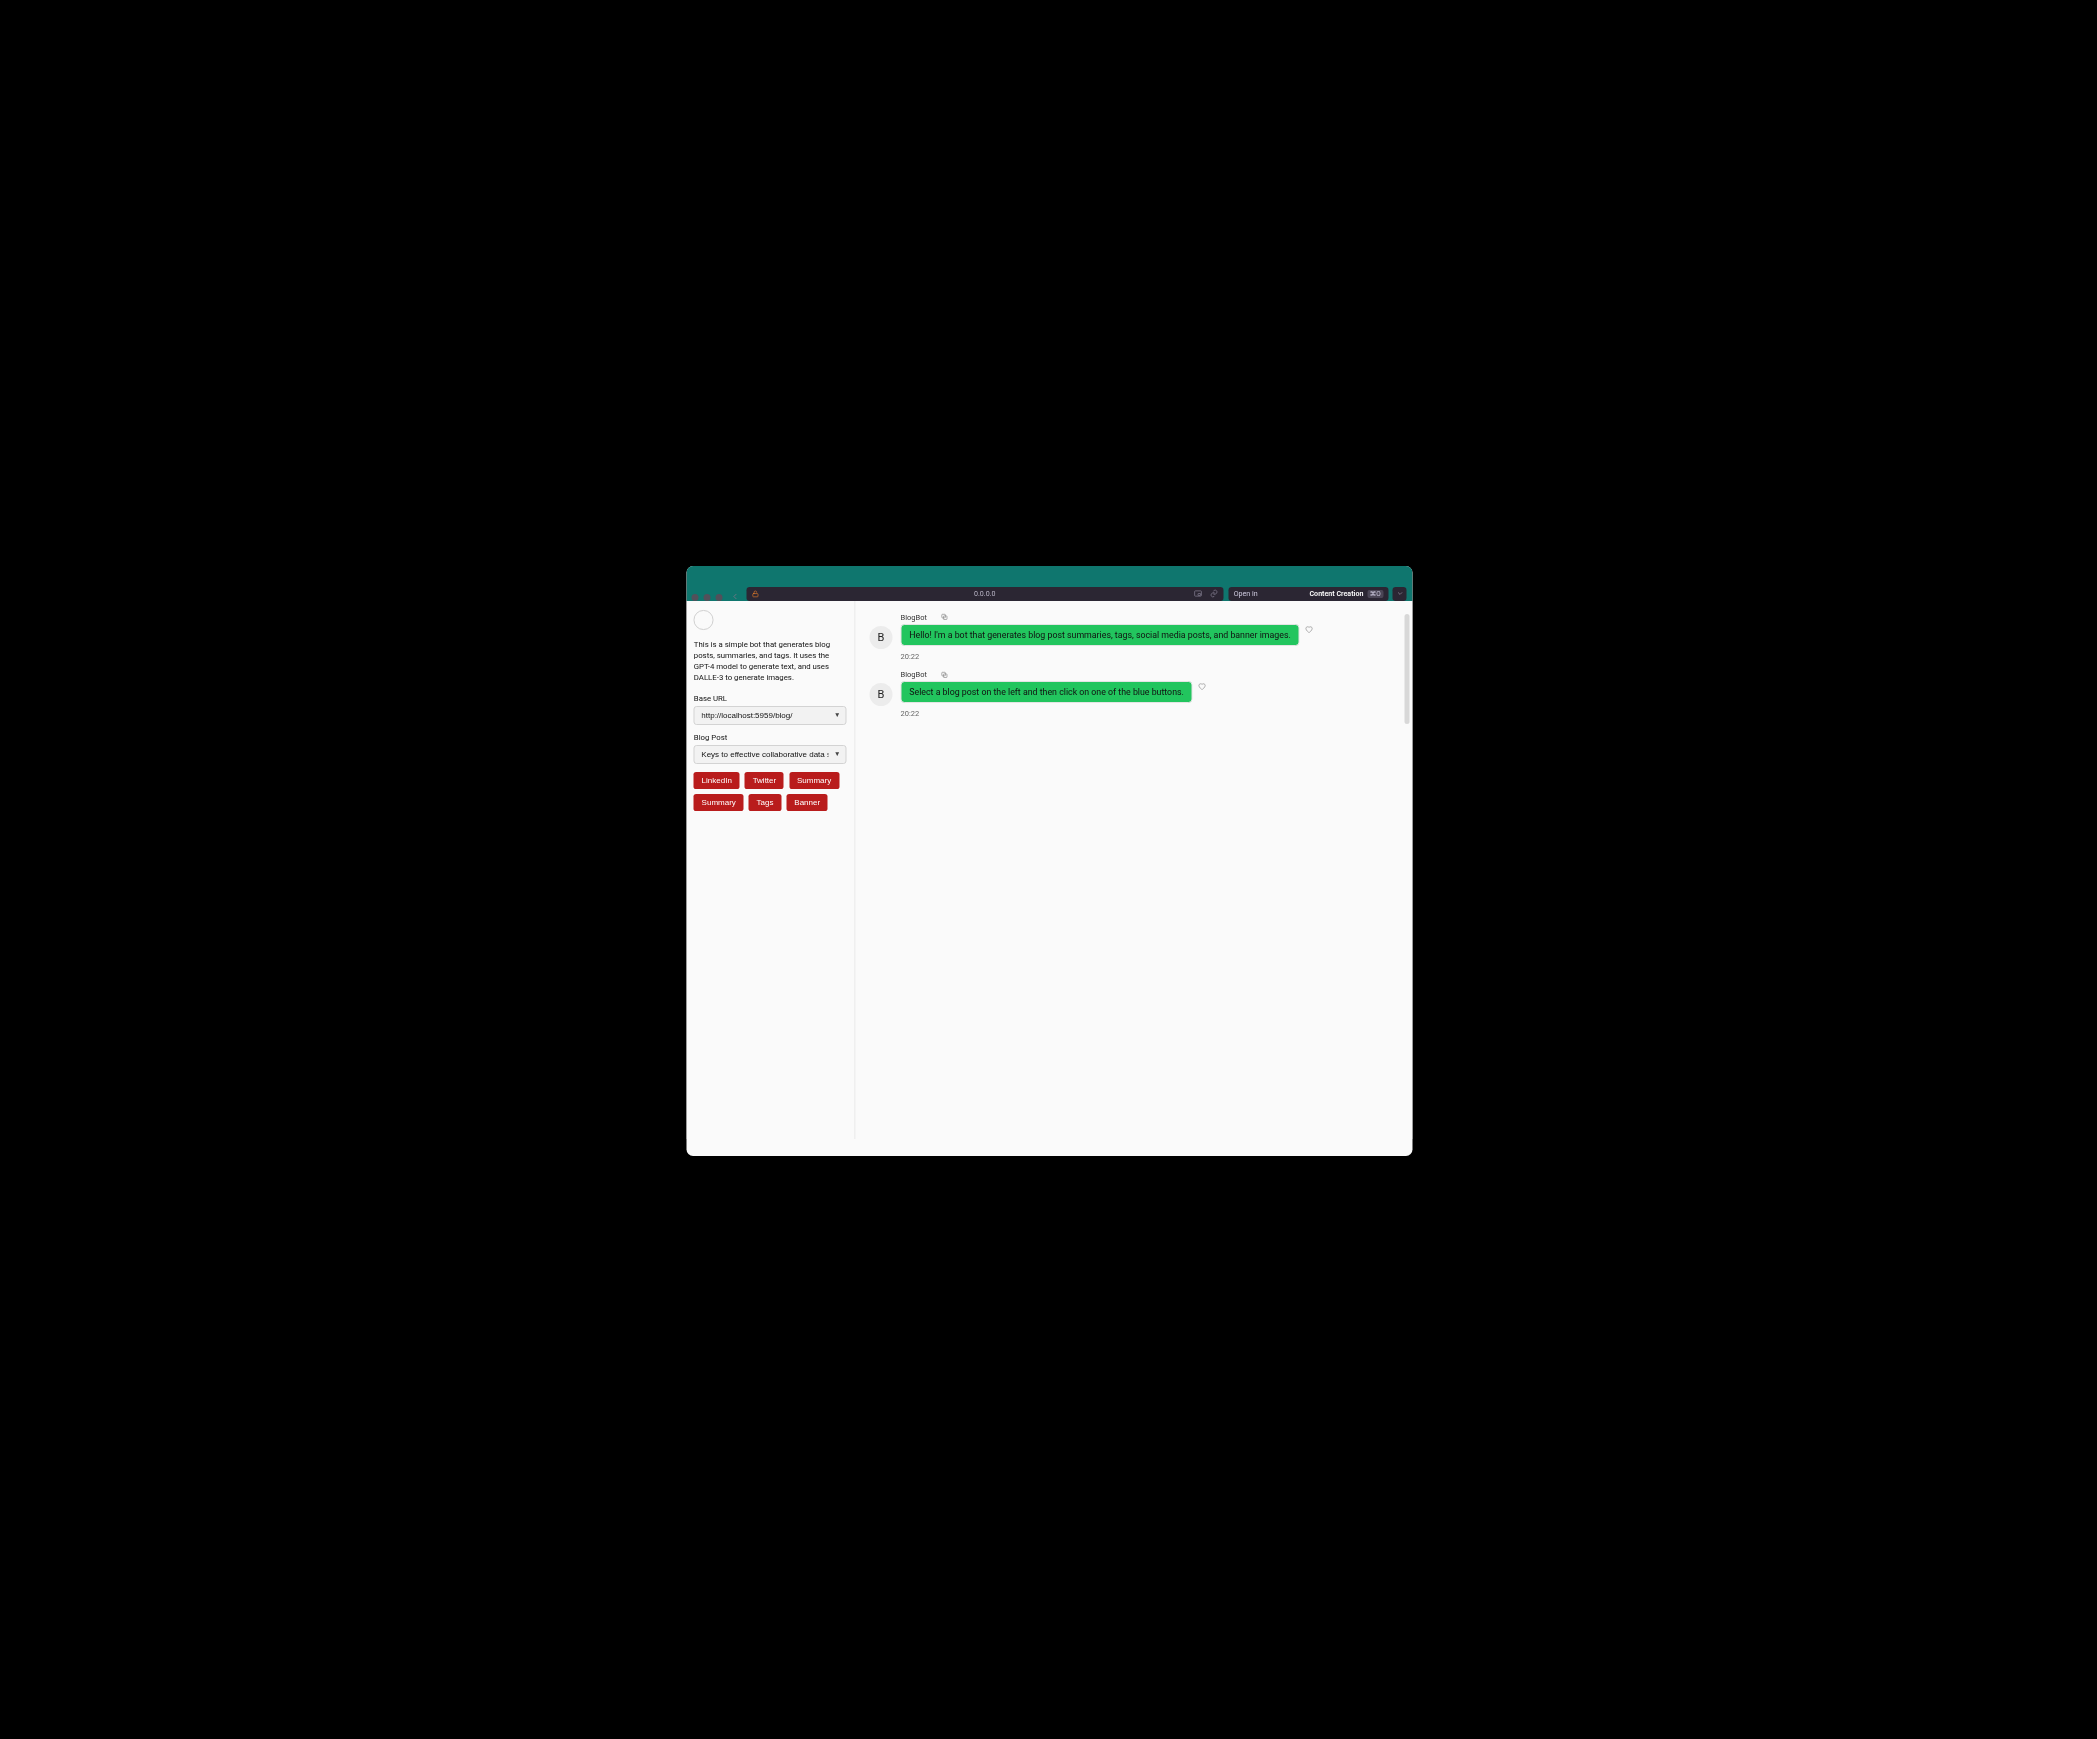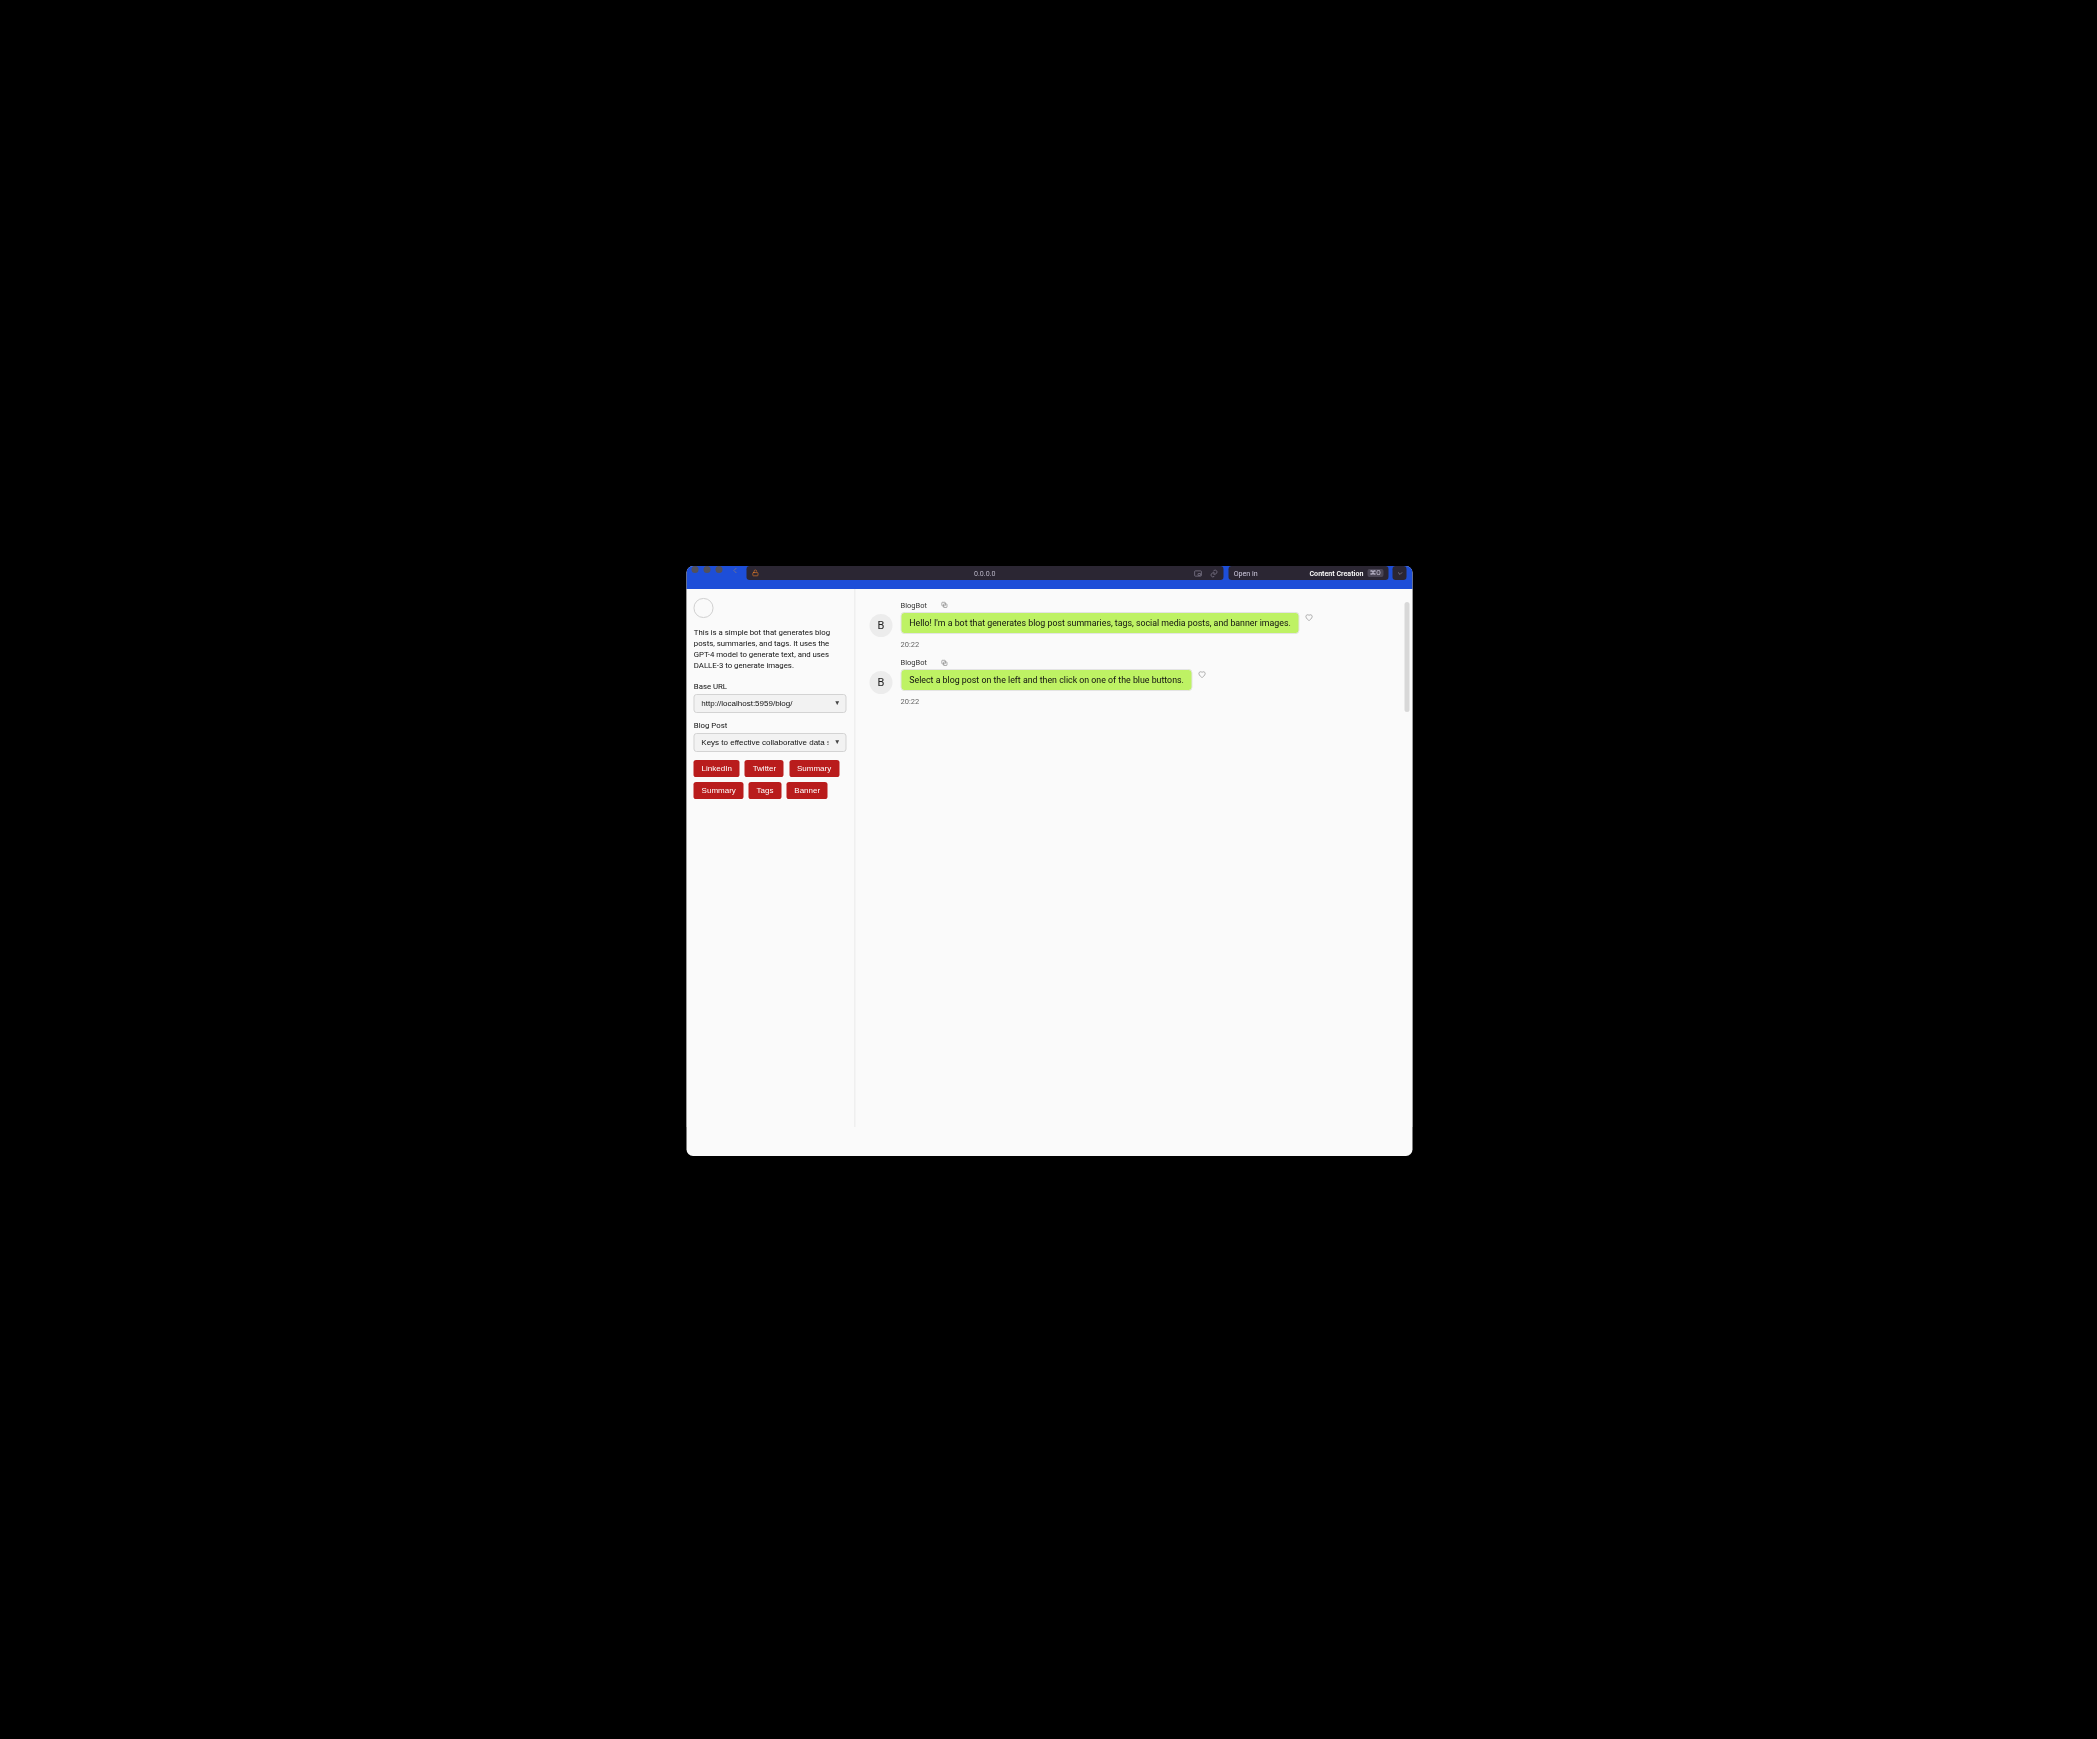--- a/index.html
+++ b/index.html
@@ -1,20 +1,20 @@
 <!DOCTYPE html>
 <html style="font-size:10.4px"><head>
 <meta charset="utf-8">
 <style>
   * { box-sizing: border-box; margin: 0; padding: 0; }
   html, body { width:100%; height:100%; background:#000; font-family:-apple-system,BlinkMacSystemFont,"Segoe UI",Roboto,Helvetica,Arial,sans-serif; }
   .stage { width:779px; height:646px; position:absolute; left:50%; top:50%; transform:translate(-50%,-50%) scale(1); }
   .window { position:absolute; left:27px; top:19.5px; width:726px; height:590px; background:#fafafa; border-radius:6.5px; overflow:hidden; box-shadow:0 0 0 0.6px rgba(0,0,0,.2), 0 6.5px 26px rgba(0,0,0,.5); }
   
-  .titlebar { height:23px; background:#1d4ed8; display:flex; align-items:flex-start; padding:0 5.2px; position:relative; }
+  .titlebar { height:35px; background:#0f766e; display:flex; align-items:flex-end; padding:0 5.2px; position:relative; }
   .traffic { display:flex; gap:5.2px; align-items:center; }
   .traffic span { width:7.1px; height:7.1px; border-radius:50%; background:#52505a; display:inline-block; }
   .nav-back { margin-left:7.8px; color:#7a7686; display:flex; align-items:center; cursor:pointer; }
   .urlbox { flex:1; margin:0 5.2px 0 6.5px; height:14.3px; background:#2b2633; border-radius:3.2px; display:flex; align-items:center; padding:0 5.2px; font-size:7.1px; color:#c9c5d4; position:relative; }
   .urlbox .lock { color:#e07a2a; margin-right:3.9px; display:flex; }
   .urlcenter { position:absolute; left:50%; transform:translateX(-50%); color:#b9b5c6; font-size:7.1px; }
   .url-right { margin-left:auto; display:flex; gap:6.5px; color:#8a8598; }
   .tb-right { display:flex; align-items:center; gap:3.9px; }
   .openin { background:#2b2633; color:#cfcbe0; font-size:7.1px; height:14.3px; border-radius:3.2px; display:flex; align-items:center; padding:0 5.2px; gap:3.9px; }
   .openin b { font-weight:600; color:#fff;margin-left:48px; }
@@ -40,21 +40,21 @@
   .btn { background:#b91c1c; color:#fff; font-size:8px; padding:3.9px 7.8px; border:none; border-radius:2.6px; cursor:pointer; }
   
   .chat { flex:1; padding:11.7px 14.3px; overflow:auto; background:#fafafa; position:relative; }
   .chat-inner { max-width:532px; }
   .msg { display:flex; align-items:flex-start; gap:7.8px; margin-bottom:9px; }
   .msg .ava { width:23.4px; height:23.4px; border-radius:50%; background:#ececec; display:flex; align-items:center; justify-content:center; font-size:11px; color:#222; margin-top:13px; flex-shrink:0; }
   .msg .col { flex:0 1 auto; min-width:0; }
   .authrow { display:flex; align-items:center; gap:14px; font-size:7.5px; color:#333; margin-bottom:1.9px; }
   .copyicn { color:#777; display:flex; cursor:pointer; }
   .bubblerow { display:flex; align-items:flex-start; gap:5.2px; }
-  .bubble { background:#bef264; border:0.6px solid #e4e4e4; border-radius:3.9px; padding:5.2px 7.8px; font-size:8.8px; color:#111; display:inline-block; max-width:100%; }
+  .bubble { background:#22c55e; border:0.6px solid #e4e4e4; border-radius:3.9px; padding:5.2px 7.8px; font-size:8.8px; color:#111; display:inline-block; max-width:100%; }
   .heart { color:#888; cursor:pointer; margin-top:1.3px; display:flex; }
   .time { font-size:7.5px; color:#666; margin-top:6px; }
   .vscroll { position:absolute; right:2.6px; top:13px; width:4.5px; height:110px; background:#d8d8d8; border-radius:2.6px; }
   svg { display:block; }
 </style>
 </head>
 <body>
 
 <div class="stage">
   <div class="window">

